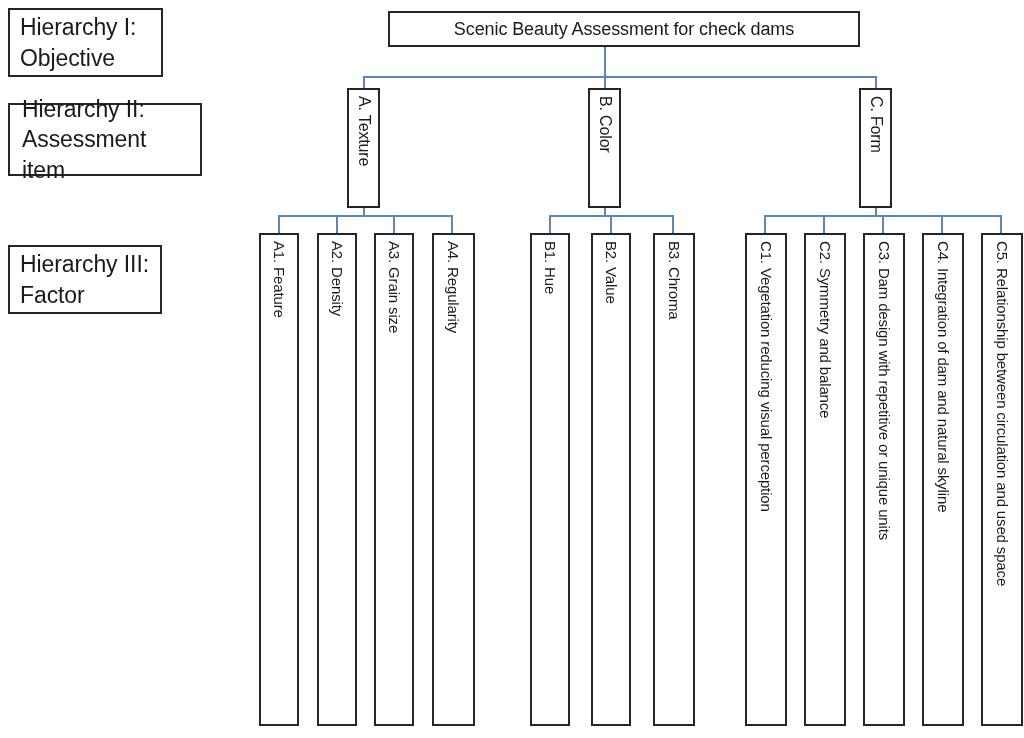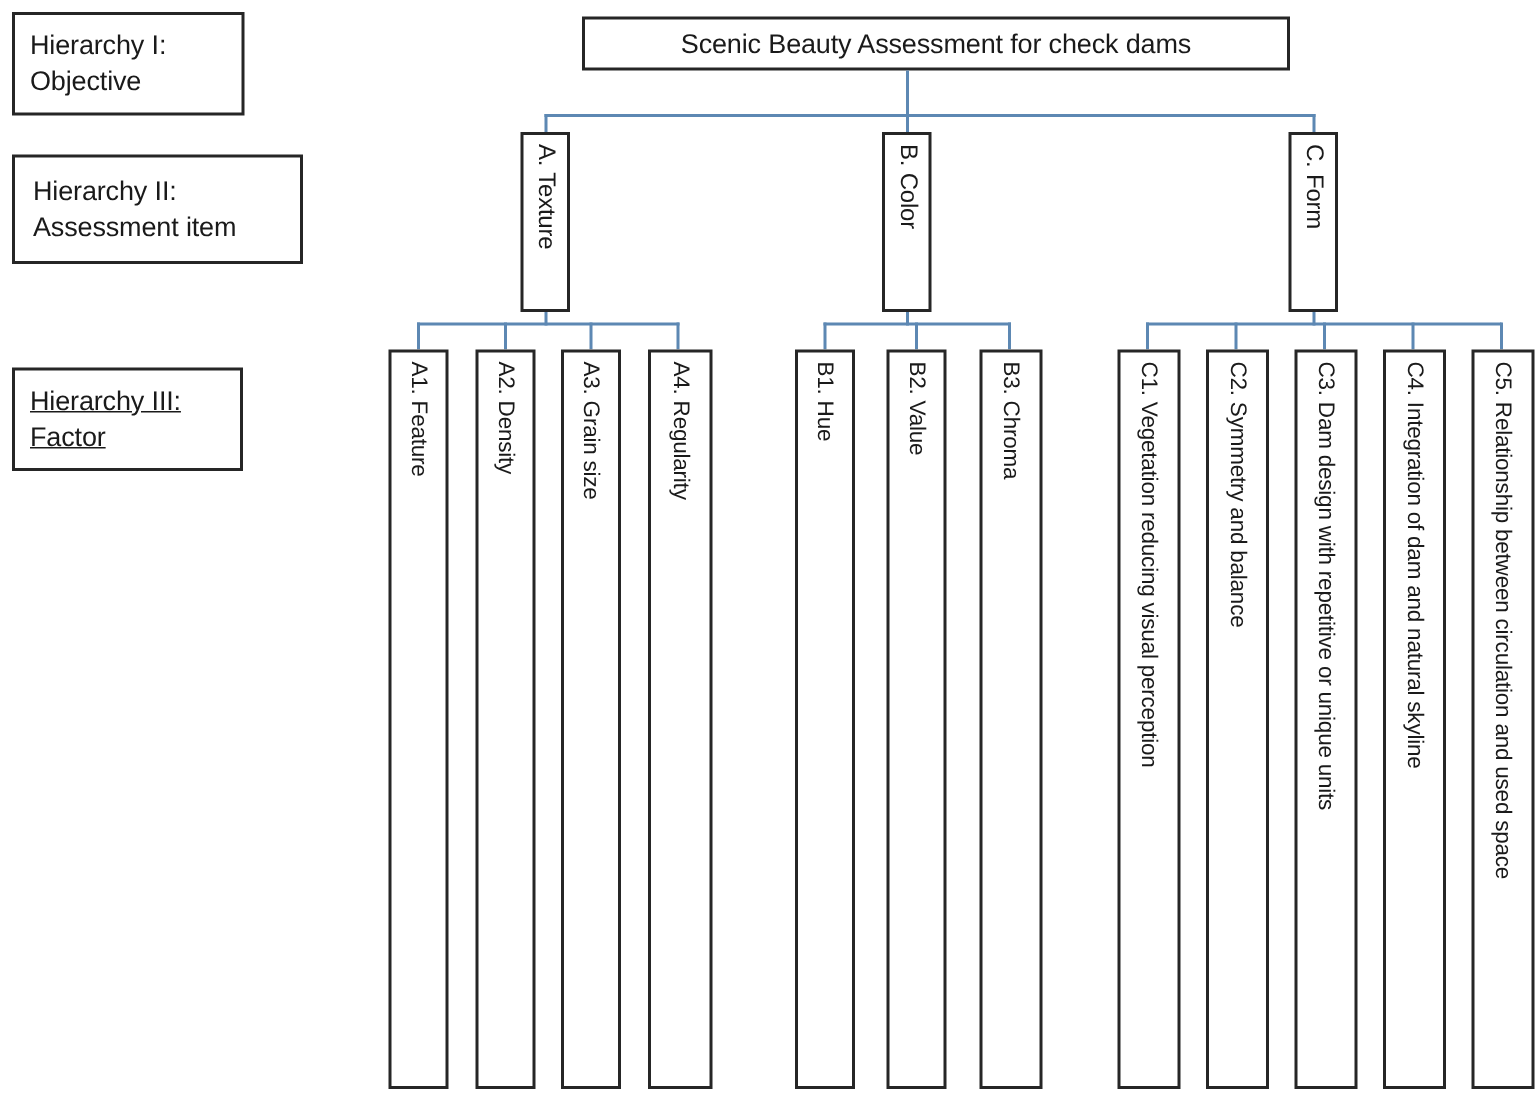--- a/index.html
+++ b/index.html
@@ -31,21 +31,21 @@
   }
 
   
   .legend-box {
     border-width: 2px;
     padding: 4px 8px 4px 10px;
     justify-content: flex-start;
     align-items: center;
   }
   .legend-text {
-    font-size: 18px;
+    font-size: 23px;
     line-height: 1.33;
     letter-spacing: -0.1px;
     white-space: pre-line;
     text-align: left;
   }
 
   
   .root-box {
     border-width: 2px;
   }
@@ -94,21 +94,21 @@
   <div class="box legend-box" style="left:8px; top:8px; width:155px; height:69px;">
     <span class="legend-text">Hierarchy I:
 Objective</span>
   </div>
 
   <div class="box legend-box" style="left:8px; top:103px; width:194px; height:73px;padding-left:12px;">
     <span class="legend-text">Hierarchy II:
 Assessment item</span>
   </div>
 
-  <div class="box legend-box" style="left:8px; top:245px; width:154px; height:69px;text-decoration:underline;">
+  <div class="box legend-box" style="left:8px; top:245px; width:154px; height:69px;">
     <span class="legend-text">Hierarchy III:
 Factor</span>
   </div>
 
   <div class="box root-box" style="left:388px; top:11px; width:472px; height:36px;">
     <span class="root-text">Scenic Beauty Assessment for check dams</span>
   </div>
 
   <div class="vline" style="left:604px; top:47px; height:30px;"></div>
   <div class="hline" style="left:363px; top:76px; width:514px;"></div>

